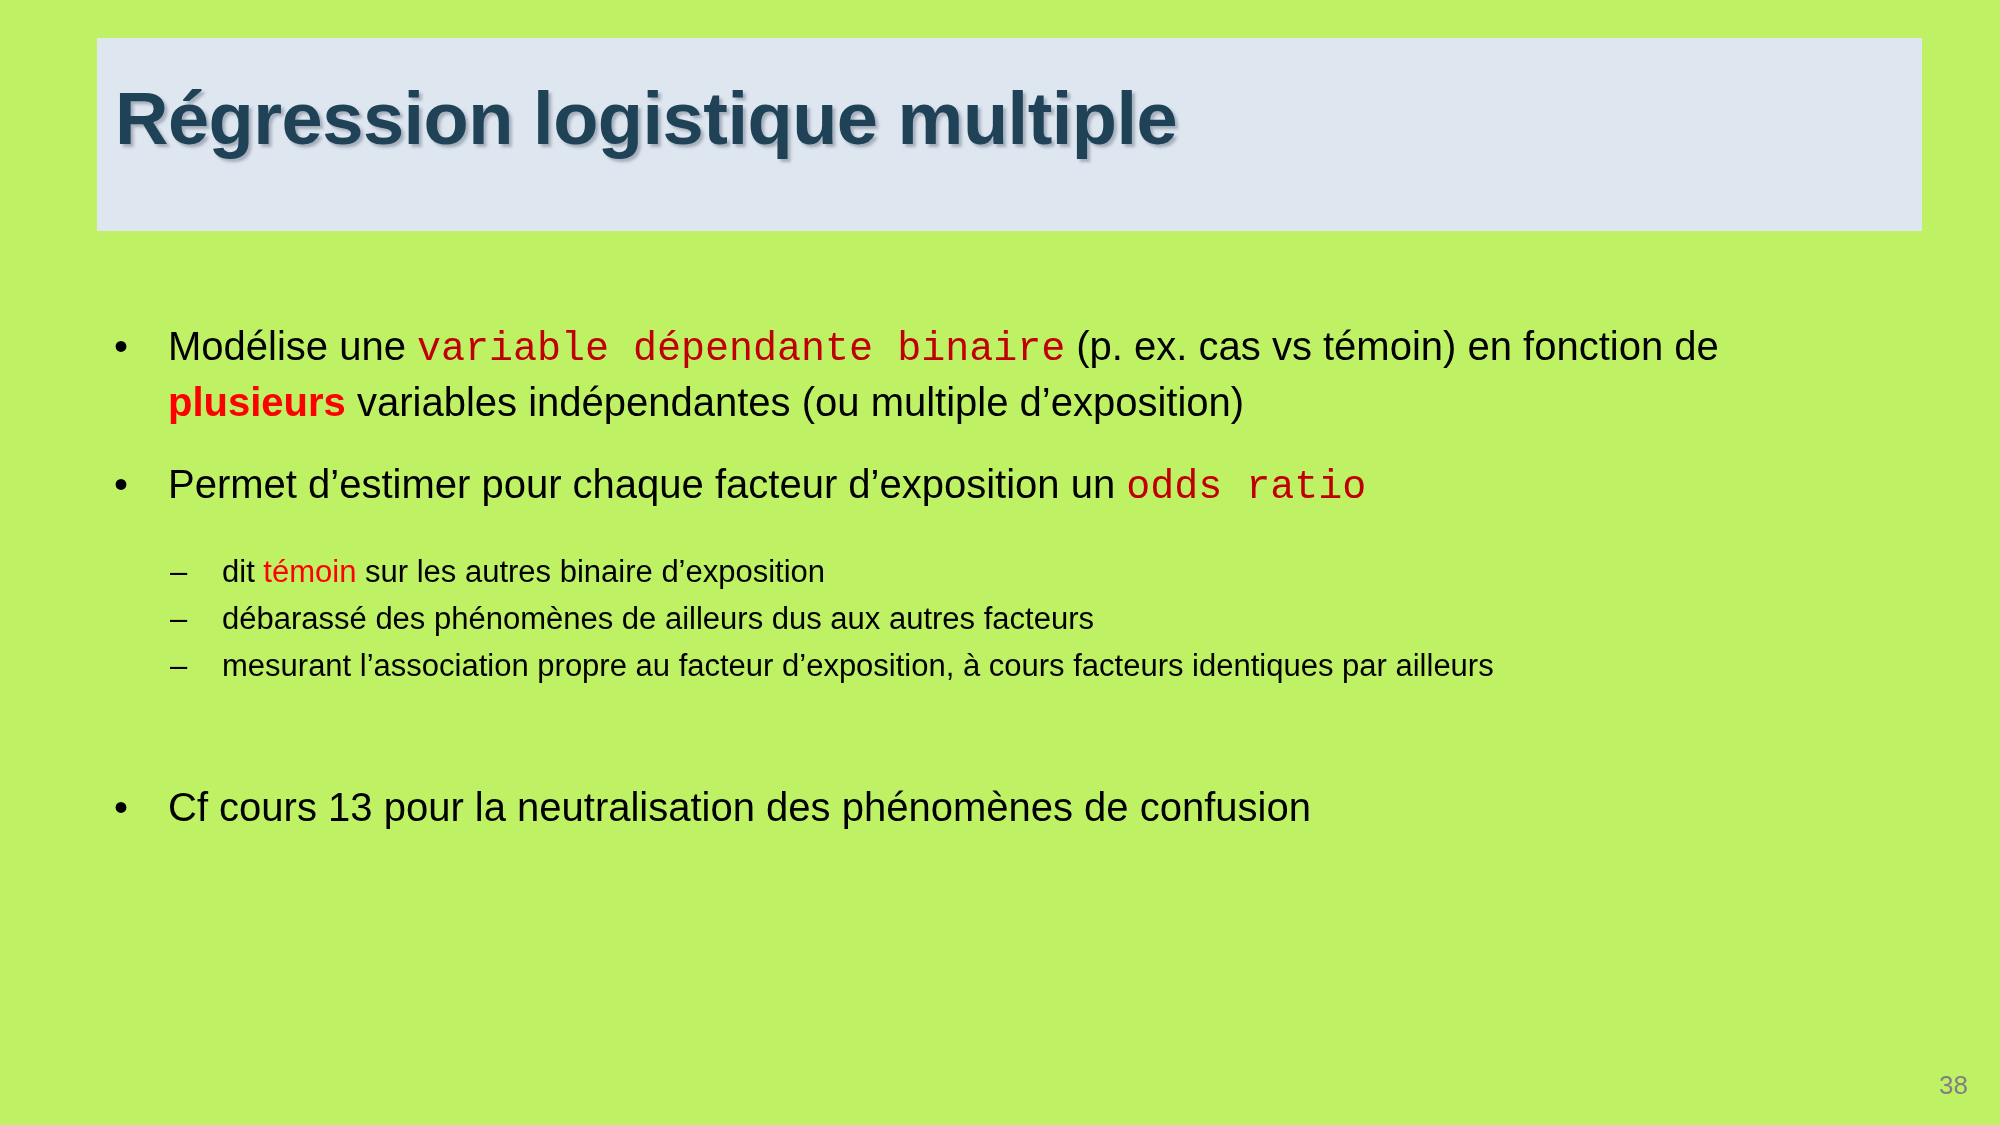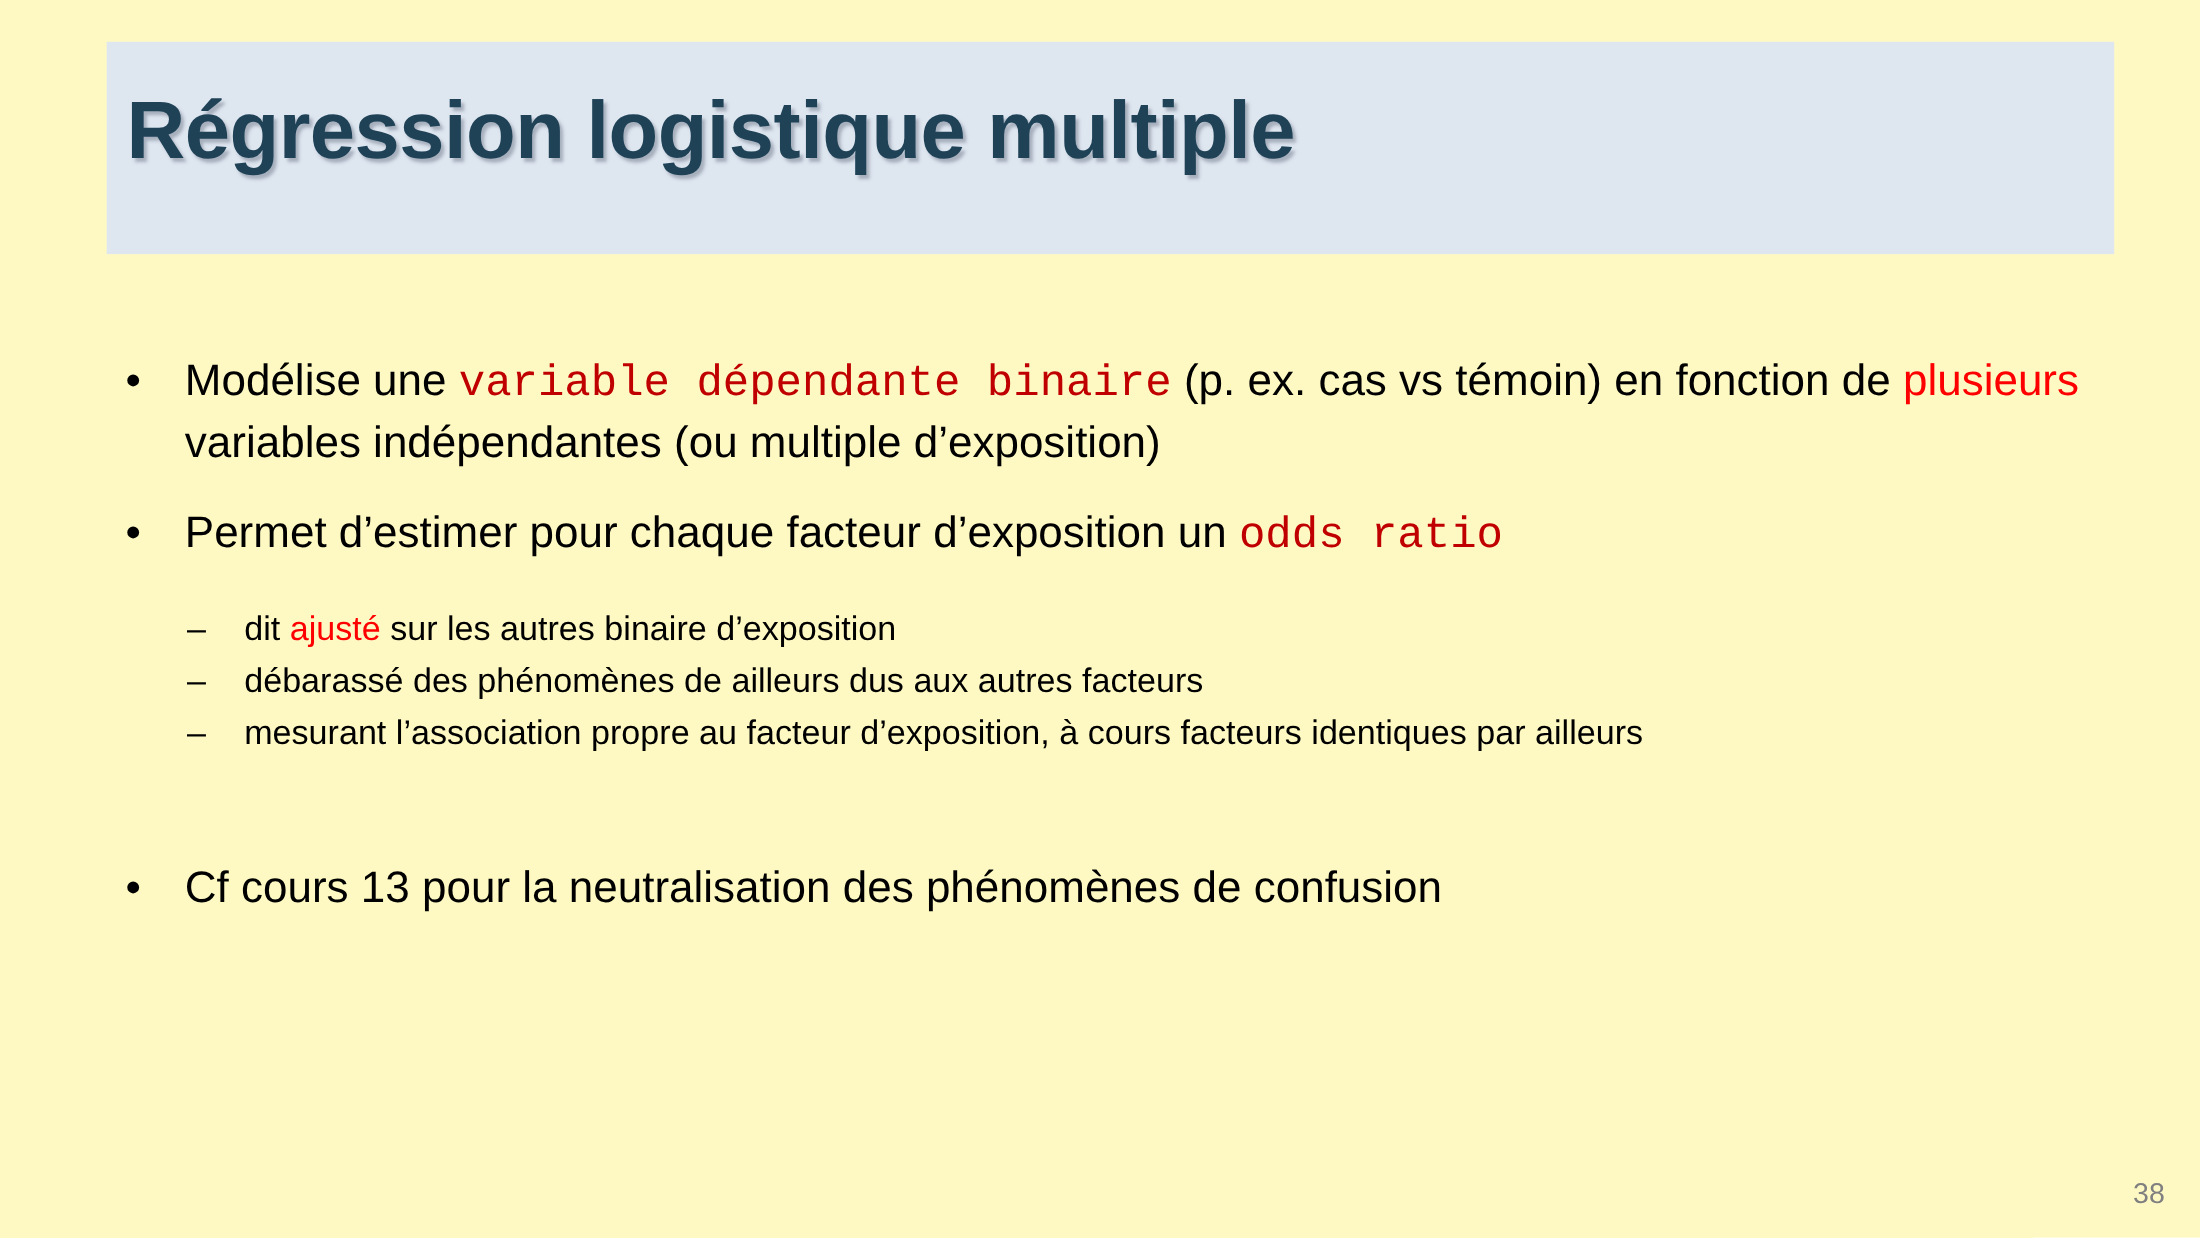--- a/index.html
+++ b/index.html
@@ -11,21 +11,21 @@
     width: 2000px;
     height: 1125px;
     font-family: "Liberation Sans", sans-serif;
     overflow: hidden;
   }
 
   .slide {
     position: relative;
     width: 2000px;
     height: 1125px;
-    background: #fef9c3;
+    background: #bef264;
     box-sizing: border-box;
   }
 
   
   .title-band {
     position: absolute;
     left: 97px;
     top: 38px;
     width: 1825px;
     height: 193px;
@@ -85,21 +85,21 @@
     top: 0;
     font-size: 31px;
     line-height: 1.52;
     color: #000000;
   }
 
   .spacer-line { height: 54px; }
 
   .red { color: #C00000; font-family: Liberation Mono, monospace; }
   .red-bright { color: #FF0000; }
-  .bold { font-weight: normal; }
+  .bold { font-weight: bold; }
 
   
   .page-number {
     position: absolute;
     right: 32px;
     bottom: 24px;
     font-size: 26px;
     color: #808080;
   }
 </style>
@@ -108,21 +108,21 @@
 
 <div class="slide">
 
   <div class="title-band"></div>
   <div class="title-text">Régression logistique multiple</div>
 
   <div class="body-area" id="body-area">
       <div class="bullet-l1"><span class="marker">•</span><span><span>Modélise une </span><span class="red">variable dépendante binaire</span><span> (p. ex. cas vs témoin) en fonction de </span><span class="red-bright bold">plusieurs</span><span> variables indépendantes (ou multiple d’exposition)</span></span></div>
       <div class="bullet-l1"><span class="marker">•</span><span><span>Permet d’estimer pour chaque facteur d’exposition un </span><span class="red">odds ratio</span></span></div>
       <div class="sub-group">
-        <div class="bullet-l2"><span class="marker">–</span><span><span>dit </span><span class="red-bright">ajusté</span><span> sur les autres binaire d’exposition</span></span></div>
+        <div class="bullet-l2"><span class="marker">–</span><span><span>dit </span><span class="red-bright">témoin</span><span> sur les autres binaire d’exposition</span></span></div>
         <div class="bullet-l2"><span class="marker">–</span><span><span>débarassé des phénomènes de ailleurs dus aux autres facteurs</span></span></div>
         <div class="bullet-l2"><span class="marker">–</span><span><span>mesurant l’association propre au facteur d’exposition, à cours facteurs identiques par ailleurs</span></span></div>
       </div>
       <div class="spacer-line"></div>
       <div class="bullet-l1"><span class="marker">•</span><span><span>Cf cours 13 pour la neutralisation des phénomènes de confusion</span></span></div>
     </div>
 
   <div class="page-number">38</div>
 
 </div>

